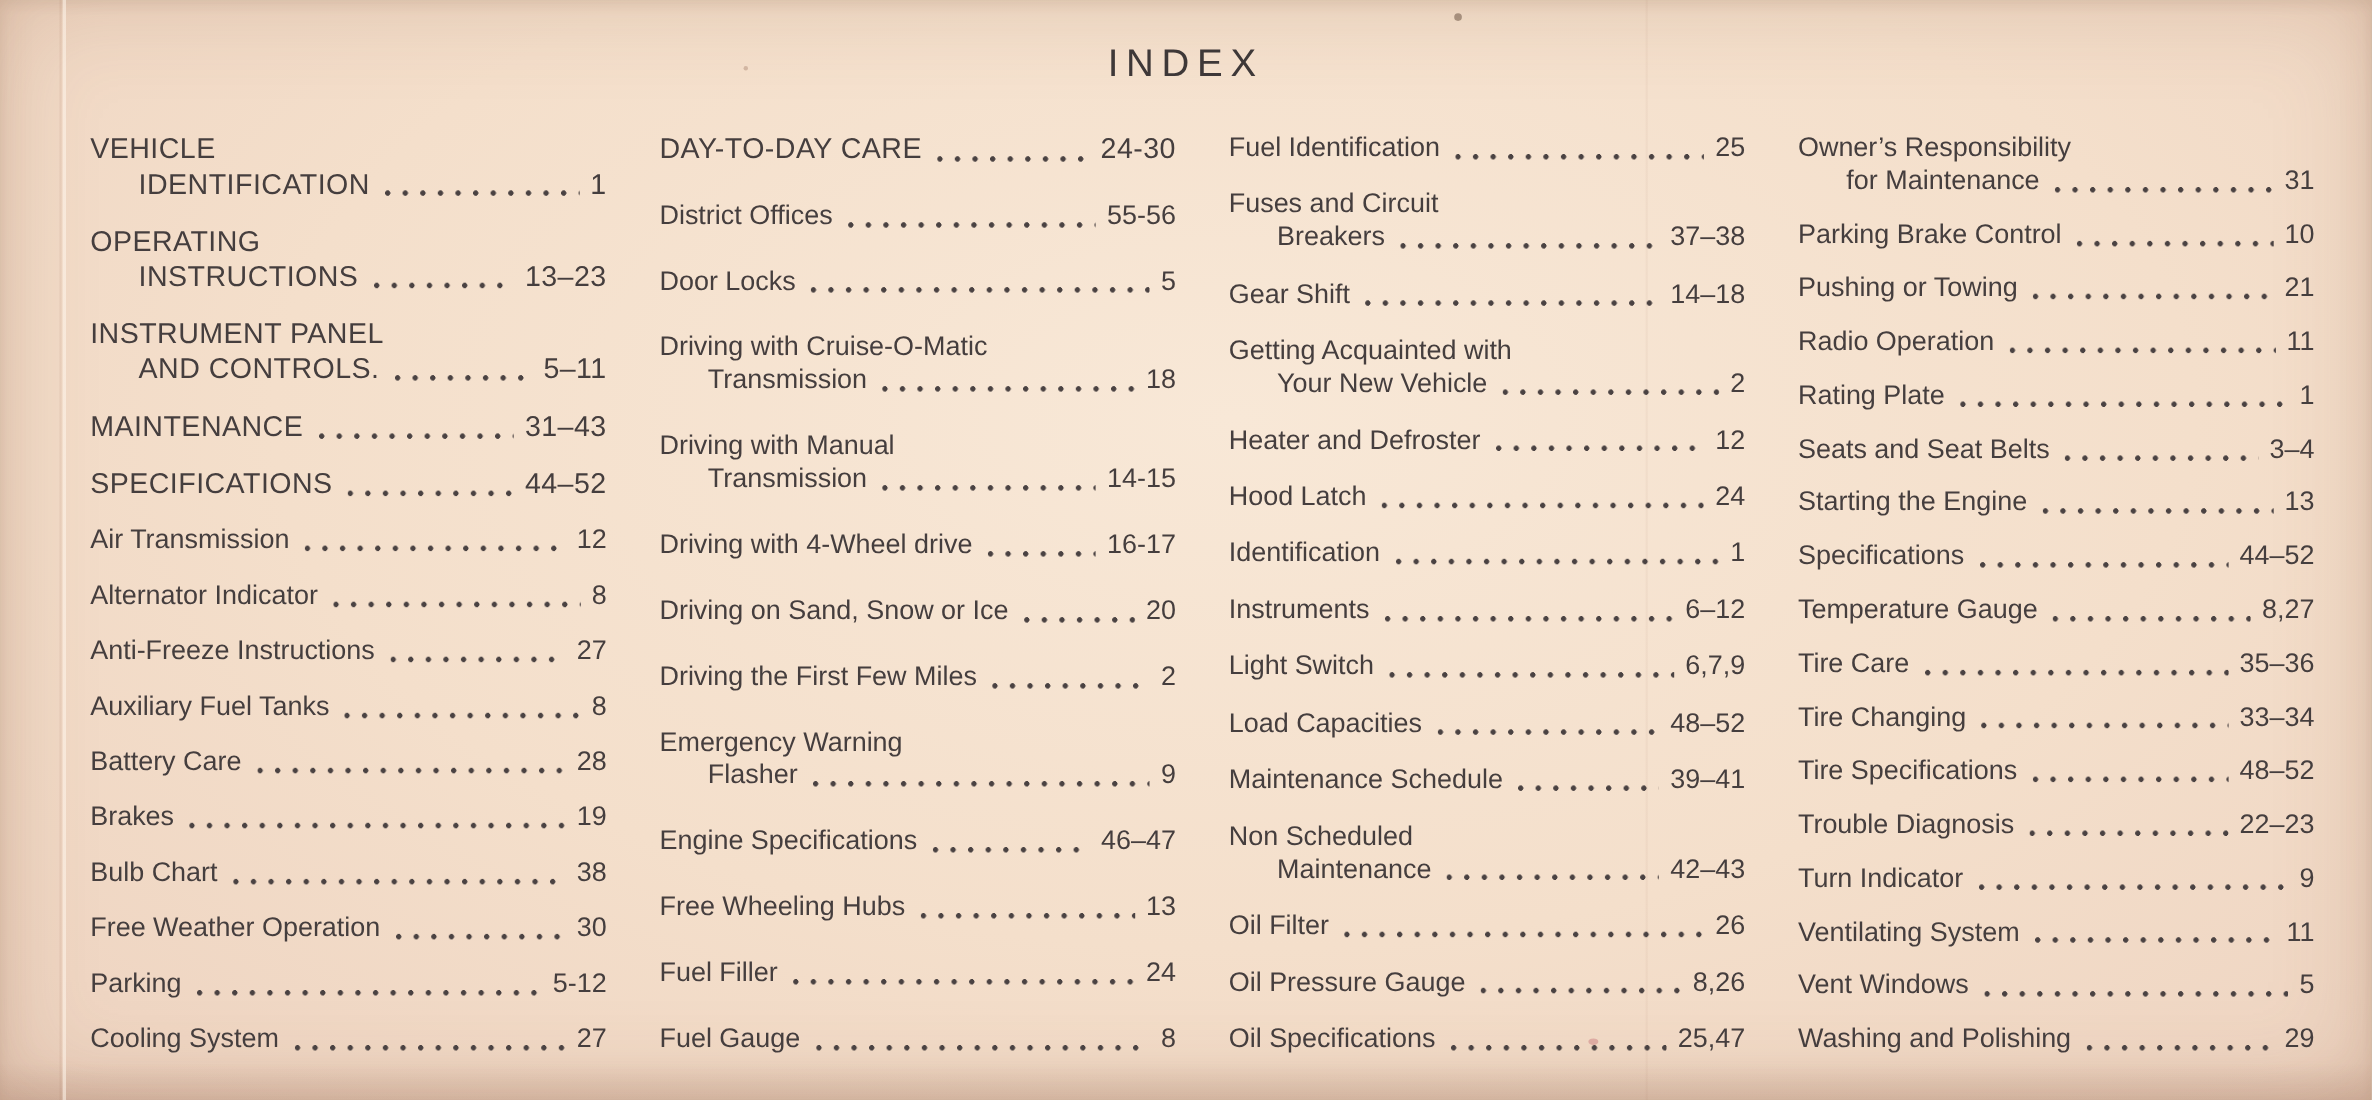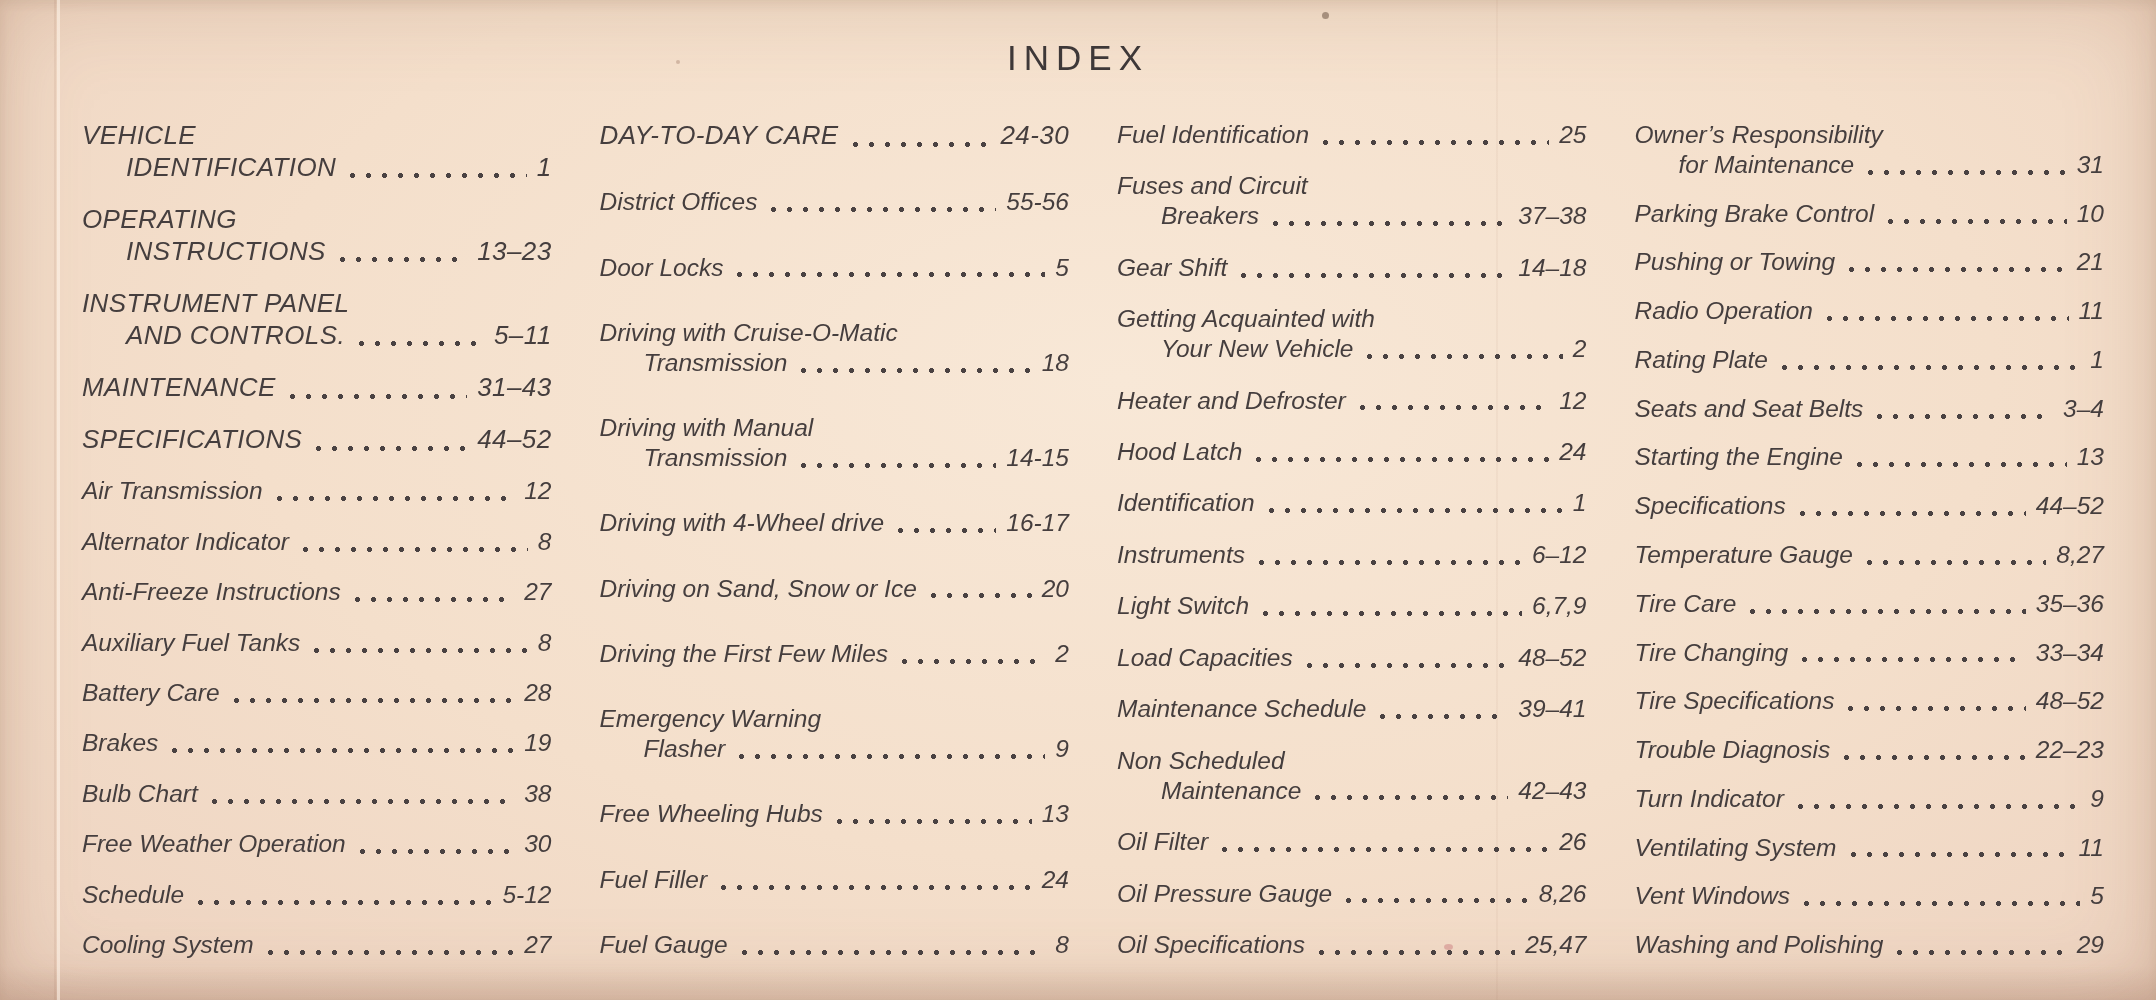--- a/index.html
+++ b/index.html
@@ -33,21 +33,20 @@
     font-size:35px;
     letter-spacing:7px;
     color:#3e3838;
     font-weight:400;
   }
   .columns{
     position:absolute;left:82px;right:52px;top:120px;bottom:40px;
     display:grid;
     grid-template-columns:1fr 1fr 1fr 1fr;
     column-gap:48px;
-    font-style:italic;
   }
   .index-column{
     display:flex;flex-direction:column;justify-content:space-between;
   }
   .entry{font-size:24.5px;line-height:1.22;}
   .entry.caps{font-size:26px;letter-spacing:0.4px;}
   .line1{white-space:nowrap;}
   .row{display:flex;align-items:baseline;}
   .row.cont{padding-left:44px;}
   .label{white-space:nowrap;text-align:center;}
@@ -164,21 +163,21 @@
         </div>
         <div class="entry">
           <div class="row">
             <span class="label">Free Weather Operation</span>
             <span class="dots"></span>
             <span class="pnum">30</span>
           </div>
         </div>
         <div class="entry">
           <div class="row">
-            <span class="label">Schedule</span>
+            <span class="label">Parking</span>
             <span class="dots"></span>
             <span class="pnum">5-12</span>
           </div>
         </div>
         <div class="entry">
           <div class="row">
             <span class="label">Cooling System</span>
             <span class="dots"></span>
             <span class="pnum">27</span>
           </div>
@@ -242,20 +241,27 @@
             <span class="dots"></span>
             <span class="pnum">2</span>
           </div>
         </div>
         <div class="entry">
           <div class="line1">Emergency Warning</div>
           <div class="row cont">
             <span class="label">Flasher</span>
             <span class="dots"></span>
             <span class="pnum">9</span>
+          </div>
+        </div>
+        <div class="entry">
+          <div class="row">
+            <span class="label">Engine Specifications</span>
+            <span class="dots"></span>
+            <span class="pnum">46–47</span>
           </div>
         </div>
         <div class="entry">
           <div class="row">
             <span class="label">Free Wheeling Hubs</span>
             <span class="dots"></span>
             <span class="pnum">13</span>
           </div>
         </div>
         <div class="entry">

